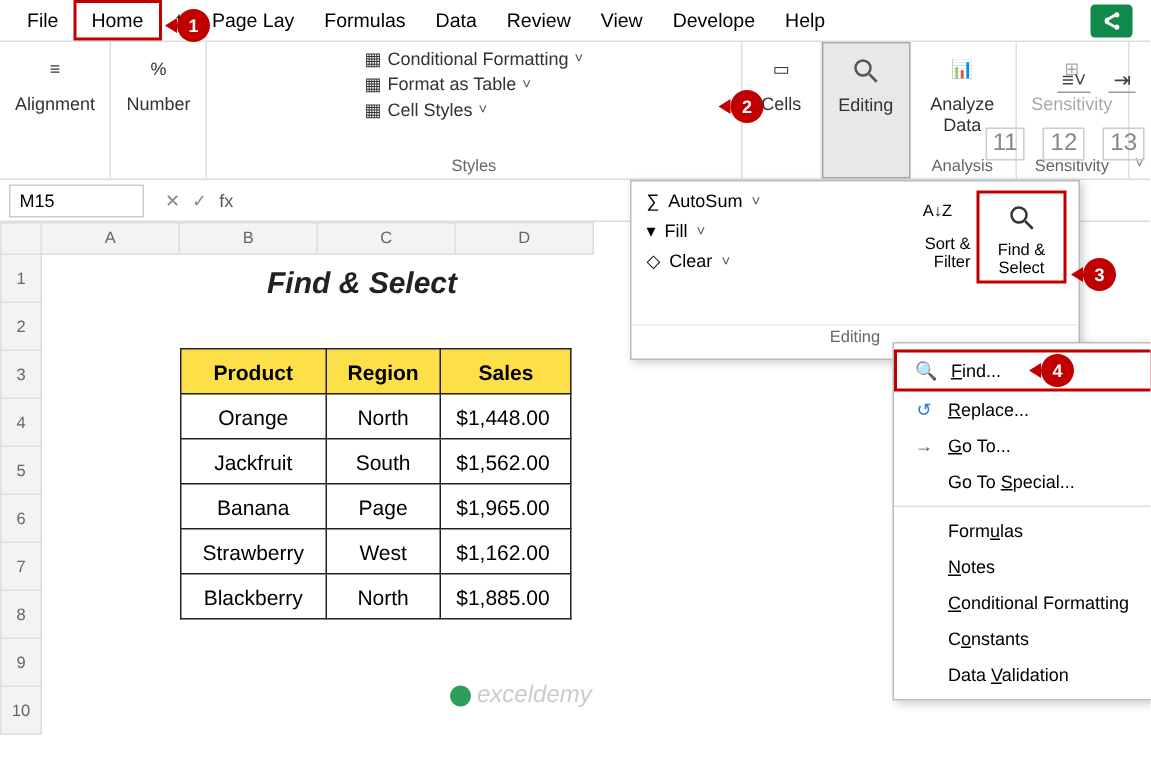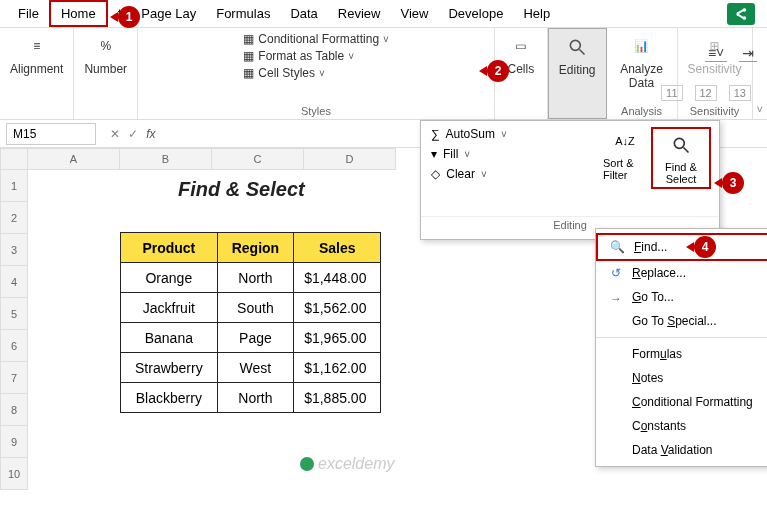--- a/index.html
+++ b/index.html
@@ -23,28 +23,28 @@
 .editing-group { background: #e8e8e8; border: 1px solid #aaa; }
 .chev { font-size: 10px; color: #555; }
 
 
 .badge { position: absolute; width: 22px; height: 22px; border-radius: 50%; background: #c00000; color: #fff; font-weight: bold; display: flex; align-items: center; justify-content: center; font-size: 12px; z-index: 50; }
 .arrow-left { position: absolute; width: 0; height: 0; border-top: 5px solid transparent; border-bottom: 5px solid transparent; border-right: 8px solid #c00000; z-index: 50; }
 
 
 .mini-toolbar { position: absolute; right: 10px; top: 45px; display: flex; gap: 12px; font-size: 14px; color: #444; }
 .mini-toolbar span { border-bottom: 1px solid #999; padding: 0 3px; }
-.mini-key { position: absolute; right: 0; top: 85px; display: flex; gap: 12px; font-size: 11px; color: #888; padding-right: 16px; margin-left: 25px; }
+.mini-key { position: absolute; right: 0; top: 85px; display: flex; gap: 12px; font-size: 16px; color: #888; padding-right: 4px; margin-left: 25px; }
 .mini-key span { border:1px solid #ccc; padding:1px 4px;}
 
 
 .fx-row { display: flex; align-items: center; height: 28px; border-bottom: 1px solid #ddd; font-size: 12px; }
 .name-box { width: 90px; border: 1px solid #ccc; padding: 3px 6px; margin: 0 6px; background: #fff; }
 .fx-btns { display: flex; gap: 8px; padding: 0 8px; color: #888; }
-.fx-label { font-style: italic; color: #555; }
+.fx-label { color: #555; }
 
 
 .grid-wrap { display: flex; }
 .rowhdrs { display: flex; flex-direction: column; width: 28px; }
 .rowhdr, .colhdr, .corner { background: #f3f3f3; border: 1px solid #ddd; font-size: 11px; color: #666; display: flex; align-items: center; justify-content: center; }
 .rowhdr { height: 32px; border-top: none; }
 .corner { height: 22px; width: 28px; }
 .cols { display: flex; }
 .colhdr { height: 22px; width: 92px; border-left: none; }
 .cells-area { position: relative; }
@@ -267,21 +267,21 @@
         </div>
       <div>
           <span>◇</span>
           <span>Clear</span>
           <span class="chev">˅</span>
         </div>
     </div>
     <div class="edit-right">
       <div class="stack">
         <div class="icon-box">A↓Z</div>
-        <span style="width:44px;text-align:left">Sort &amp; Filter</span>
+        <span style="width:44px;text-align:right">Sort &amp; Filter</span>
       </div>
       <div class="stack find-select-btn">
         <div class="icon-box">
           <svg width="20" height="20" viewBox="0 0 24 24" fill="none" stroke="#333" stroke-width="2">
               <circle cx="10" cy="10" r="6"></circle>
               <line x1="15" y1="15" x2="21" y2="21"></line>
             </svg>
         </div>
         <span style="width:48px;text-align:center">Find &amp; Select</span>
       </div>

